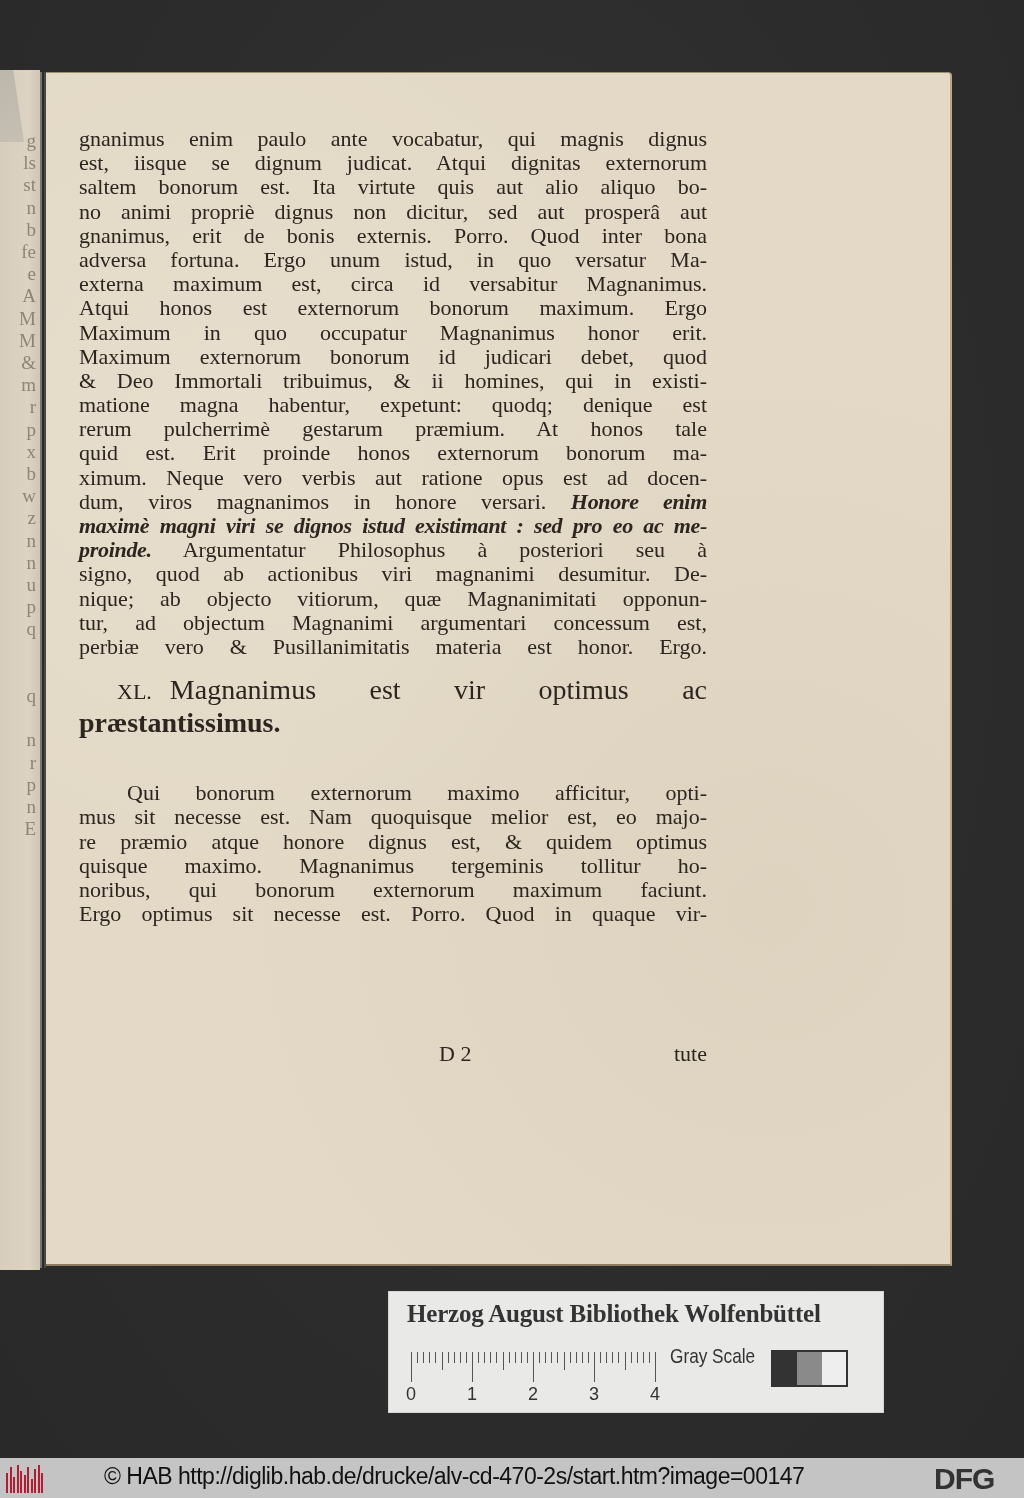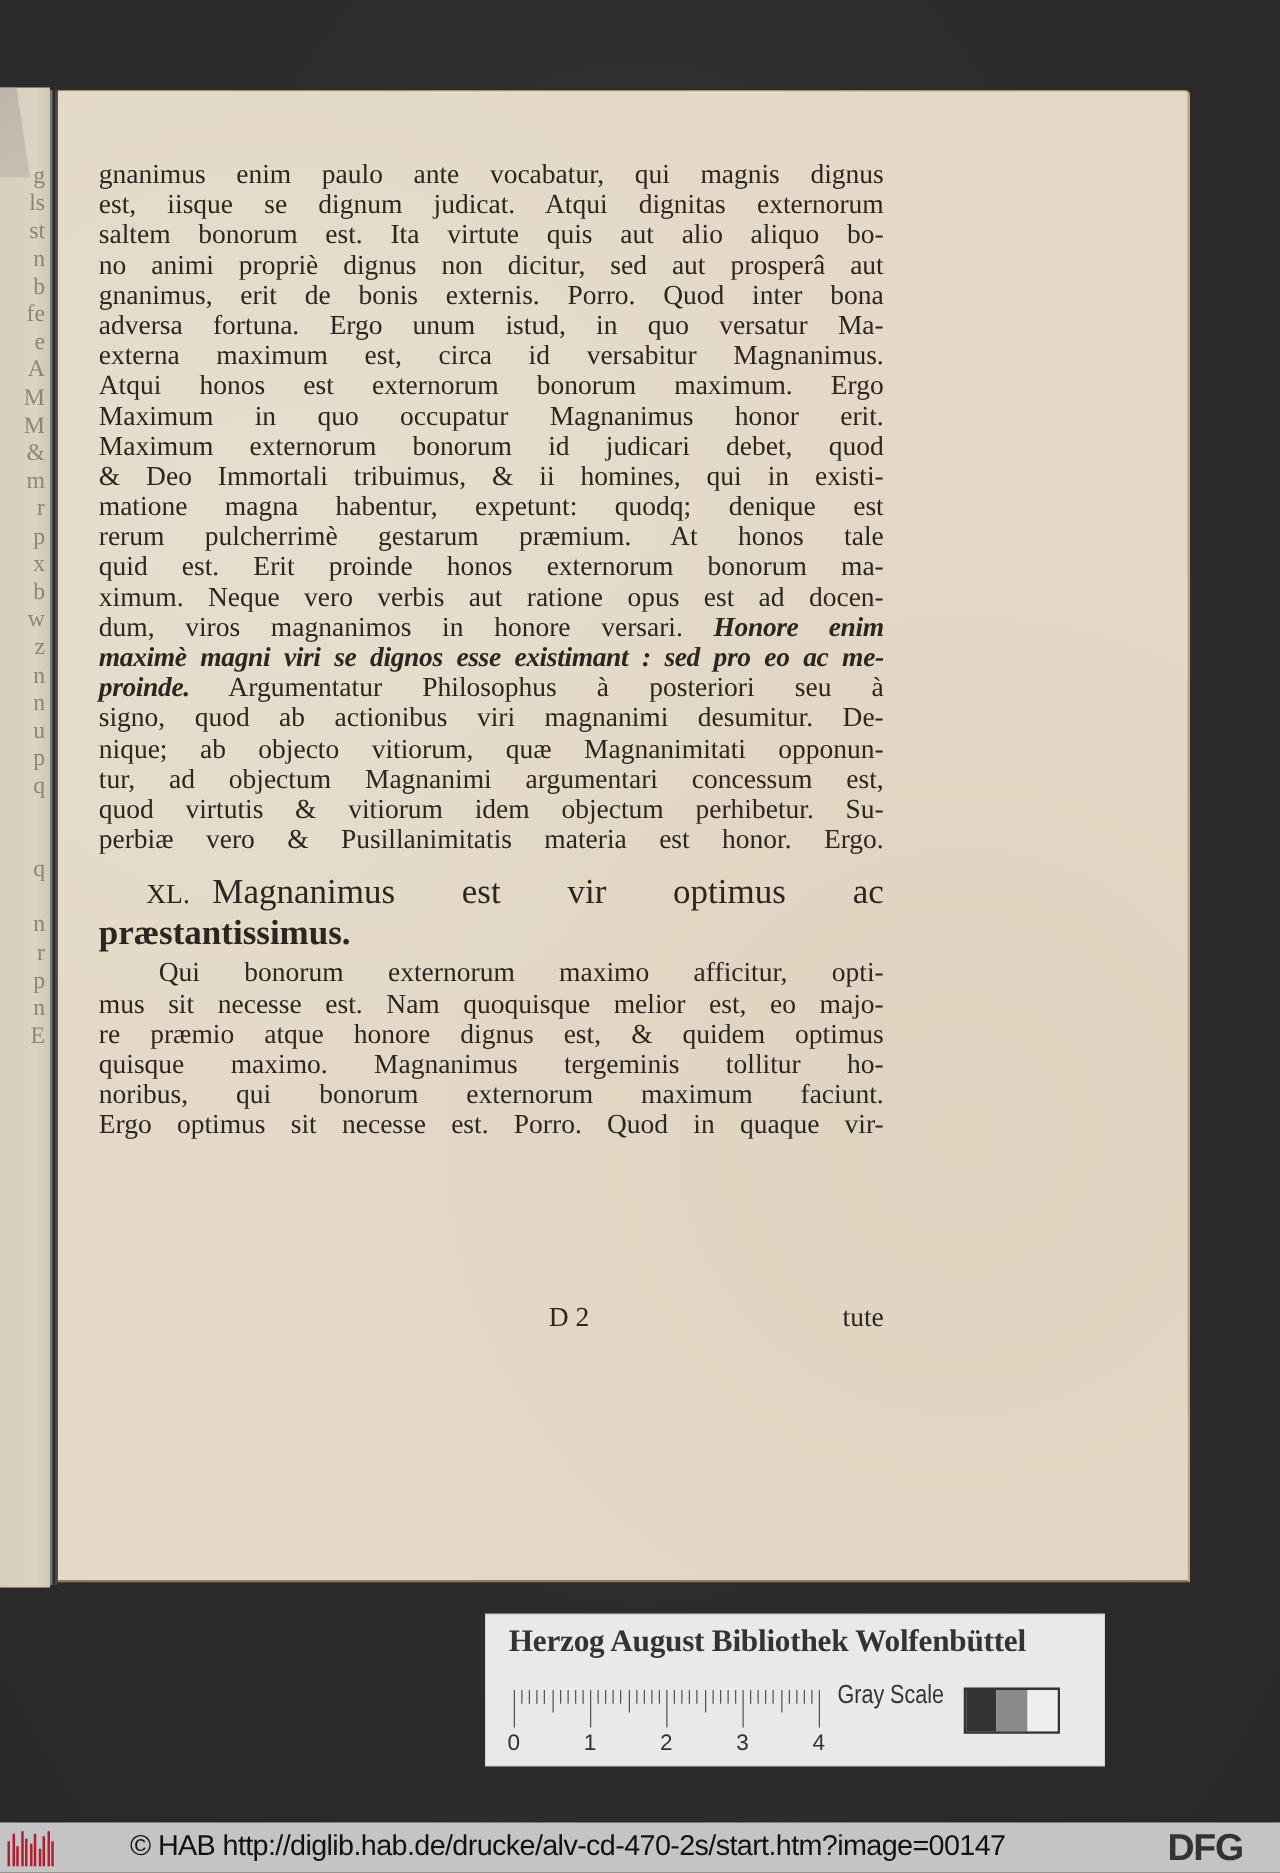--- a/index.html
+++ b/index.html
@@ -62,21 +62,21 @@
     text-align: justify; text-align-last: justify;
     height: 24.2px;
   }
   .line.italic-mix em { font-style: italic; font-weight: bold; letter-spacing: -0.3px; }
   .heading-line {
     display: block; white-space: nowrap; font-size: 28px; line-height: 36px; height: 36px;
     text-align-last: justify; margin-top: 13px;
   }
   .heading-num { font-size: 22px; display: inline-block; margin-left: 38px; margin-right: 18px; }
   .heading-line2 { display: block; font-size: 28px; line-height: 30px; height: 34px; font-weight: bold; }
-  .indent { padding-left: 48px; }
+  .indent { padding-left: 48px; margin-top: 39px; }
   .footer-line {
     position: absolute; left: 79px; top: 1041px; width: 628px; height: 26px;
     font-family: "Liberation Serif", serif; color: #2d2520; font-size: 22px;
   }
   .signature { position: absolute; left: 360px; top: 0; }
   .catchword { position: absolute; right: 0; top: 0; }
 
   
   .label-card {
     position: absolute; left: 388px; top: 1291px; width: 496px; height: 122px;
@@ -174,26 +174,25 @@
   <span class="line">externa maximum est, circa id versabitur Magnanimus.</span>
   <span class="line">Atqui honos est externorum bonorum maximum.  Ergo</span>
   <span class="line">Maximum in quo occupatur Magnanimus honor erit.</span>
   <span class="line">Maximum externorum bonorum id judicari debet, quod</span>
   <span class="line">&amp; Deo Immortali tribuimus, &amp; ii homines, qui in existi-</span>
   <span class="line">matione magna habentur, expetunt: quodq; denique est</span>
   <span class="line">rerum pulcherrimè gestarum præmium.  At honos tale</span>
   <span class="line">quid est.  Erit proinde honos externorum bonorum ma-</span>
   <span class="line">ximum.  Neque vero verbis aut ratione opus est ad docen-</span>
   <span class="line italic-mix"><span>dum, viros magnanimos in honore versari.</span> <em>Honore enim</em></span>
-  <span class="line italic-mix"><em>maximè magni viri se dignos esse existimant : sed pro eo ac me-</em></span>
+  <span class="line italic-mix"><em>maximè magni viri se dignos istud existimant : sed pro eo ac me-</em></span>
   <span class="line italic-mix"><em>proinde.</em> <span>Argumentatur Philosophus à posteriori seu à</span></span>
   <span class="line">signo, quod ab actionibus viri magnanimi desumitur. De-</span>
   <span class="line">nique; ab objecto vitiorum, quæ Magnanimitati opponun-</span>
   <span class="line">tur, ad objectum Magnanimi argumentari concessum est,</span>
-  <span class="line">quod virtutis &amp; vitiorum idem objectum perhibetur. Su-</span>
   <span class="line">perbiæ vero &amp; Pusillanimitatis materia est honor.  Ergo.</span>
 
   <span class="heading-line"><span class="heading-num">XL.</span><span>Magnanimus est vir optimus ac</span></span>
   <span class="heading-line2">præstantissimus.</span>
 
   <span class="line indent">Qui bonorum externorum maximo afficitur, opti-</span>
   <span class="line">mus sit necesse est.  Nam quoquisque melior est, eo majo-</span>
   <span class="line">re præmio atque honore dignus est, &amp; quidem optimus</span>
   <span class="line">quisque maximo.  Magnanimus tergeminis tollitur ho-</span>
   <span class="line">noribus, qui bonorum externorum maximum faciunt.</span>

